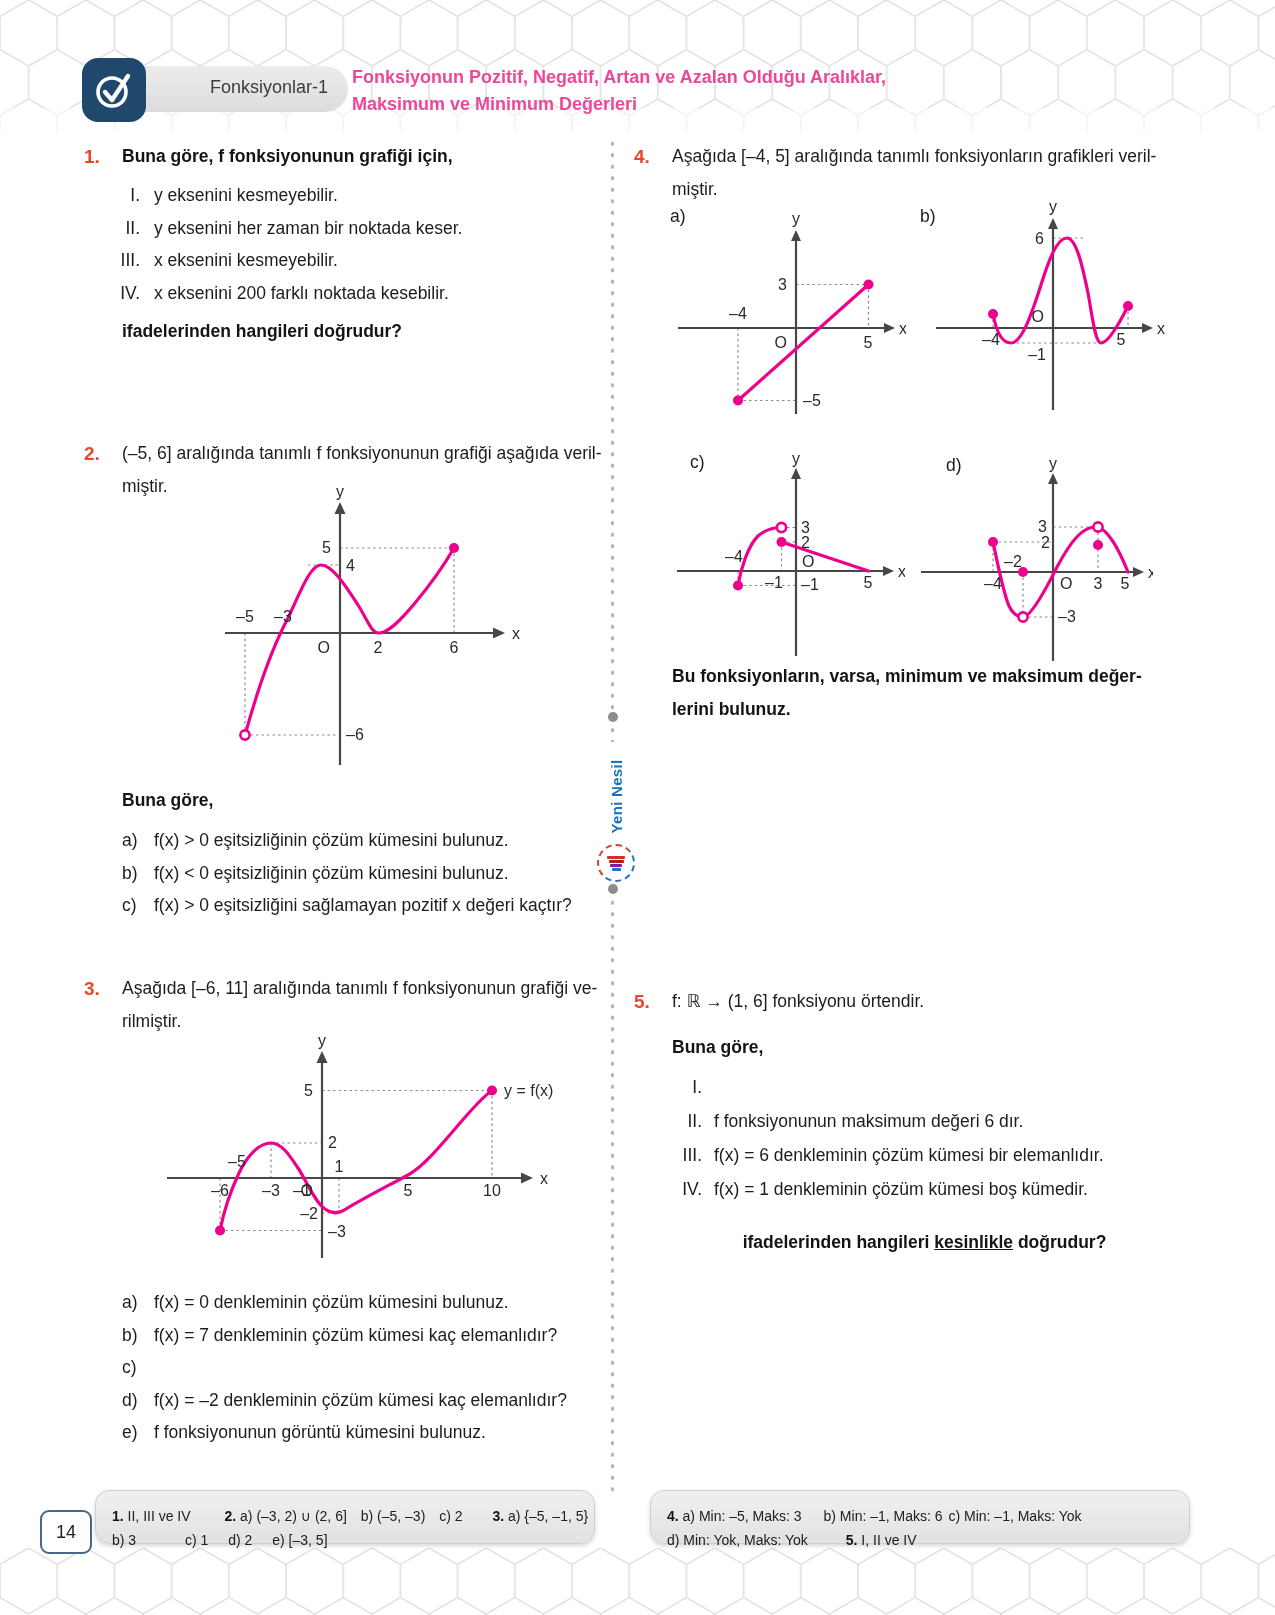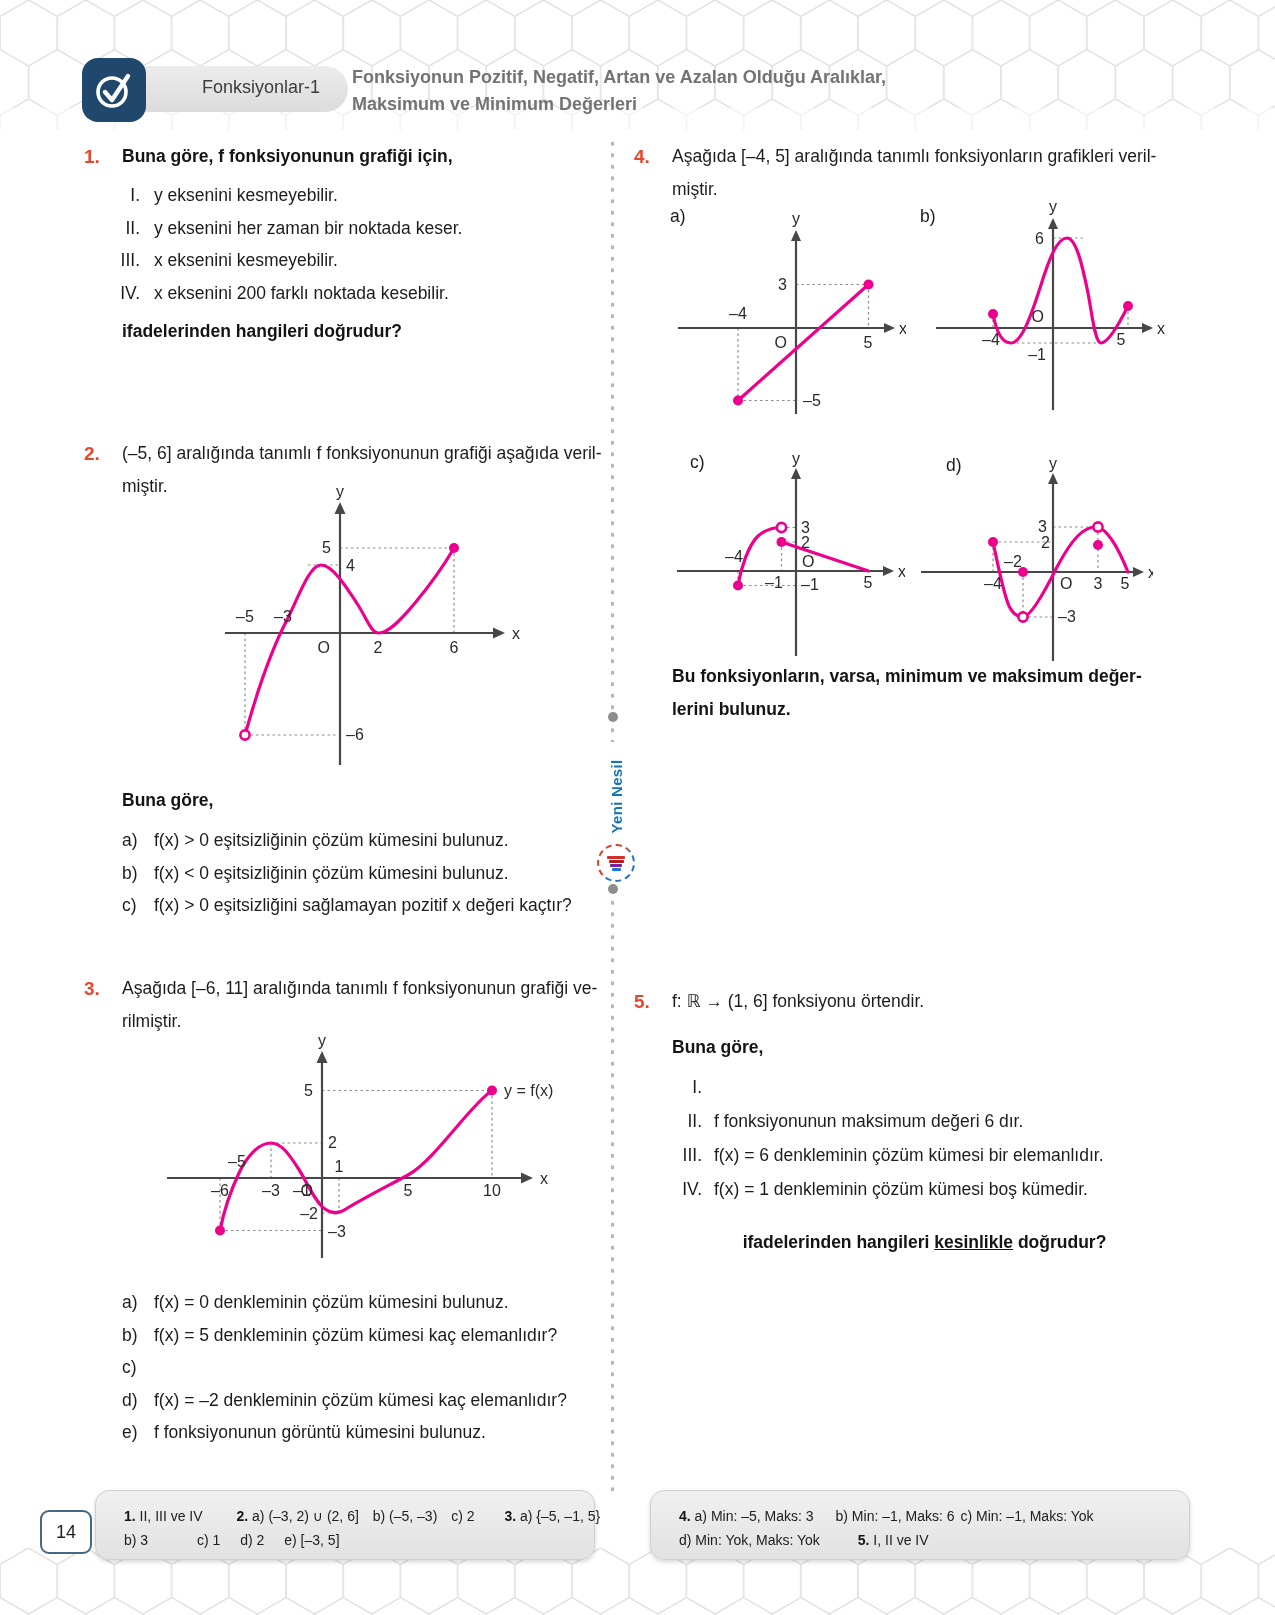--- a/index.html
+++ b/index.html
@@ -3,22 +3,22 @@
 <meta charset="utf-8">
 <style>
   html,body{margin:0;padding:0;background:#fff;}
   #page{position:relative;width:1275px;height:1615px;background:#ffffff;overflow:hidden;
         font-family:"Liberation Sans","DejaVu Sans",sans-serif;color:#1c1c1c;}
   .hexband{position:absolute;left:0;pointer-events:none;}
   
   .badge{position:absolute;left:82px;top:58px;width:64px;height:64px;background:#20486c;border-radius:16px;}
   .pill{position:absolute;left:104px;top:66px;width:244px;height:46px;border-radius:10px 24px 24px 10px;
         background:linear-gradient(#ececec,#dcdcdc);}
-  .pill-label{position:absolute;left:98px;top:11px;font-size:18px;color:#3c3c3c;}
-  .htitle{position:absolute;left:352px;top:64px;font-size:18px;font-weight:600;color:#737373;line-height:27px;}
+  .pill-label{position:absolute;left:106px;top:11px;font-size:18px;color:#3c3c3c;}
+  .htitle{position:absolute;left:352px;top:64px;font-size:18px;font-weight:600;color:#ec4899;line-height:27px;}
   
   .divider-dots{position:absolute;left:610px;top:138px;width:5px;height:1354px;
      background-image:radial-gradient(circle,#b2b2b2 1.7px,rgba(0,0,0,0) 1.9px);
      background-size:5px 11.5px;background-repeat:repeat-y;}
   .bigdot{position:absolute;width:10px;height:10px;border-radius:50%;background:#8d8d8d;}
   .brandbox{position:absolute;left:594px;top:742px;width:42px;height:142px;background:#fff;}
   .brandtext{position:absolute;left:-38px;top:46px;width:120px;transform:rotate(-90deg);
      font-size:15px;font-weight:bold;color:#1573ba;letter-spacing:.3px;text-align:center;}
   .brandcircle{position:absolute;left:3px;top:102px;width:34px;height:34px;border-radius:50%;
      border:2px dashed;border-color:#d8402e #2a74c0 #2a74c0 #d8402e;background:#fff;
@@ -36,23 +36,23 @@
   .glabel{position:absolute;font-size:17.5px;color:#1c1c1c;}
   .u{text-decoration:underline;}
   svg text{font-family:"Liberation Sans","DejaVu Sans",sans-serif;fill:#2a2a2a;font-size:16px;}
   .axis{stroke:#474747;stroke-width:2.2;fill:none;}
   .ah{fill:#474747;stroke:none;}
   .curve{stroke:#ec008c;stroke-width:3.2;fill:none;stroke-linecap:round;}
   .dot{fill:#ec008c;stroke:none;}
   .odot{fill:#ffffff;stroke:#ec008c;stroke-width:2.6;}
   .dash{stroke:#8c8c8c;stroke-width:1.2;fill:none;stroke-dasharray:2.5 3;}
   
-  .ansbox{position:absolute;top:1490px;height:70px;border-radius:14px;border:1px solid #cfcfcf;
+  .ansbox{position:absolute;top:1490px;height:54px;border-radius:14px;border:1px solid #cfcfcf;
      background:linear-gradient(#f0f0f0,#e2e2e2);box-shadow:0 2px 4px rgba(0,0,0,.16);
-     font-size:14px;color:#202020;padding:13px 16px 0 28px;box-sizing:border-box;line-height:24px;white-space:nowrap;}
+     font-size:14px;color:#202020;padding:13px 16px 0 16px;box-sizing:border-box;line-height:24px;white-space:nowrap;}
   .ansbox .seg{margin-right:10px;}
   .pagenum{position:absolute;left:40px;top:1510px;width:48px;height:40px;border:2px solid #476787;
      border-radius:9px;background:#fff;display:flex;align-items:center;justify-content:center;
      font-size:18px;color:#222;}
 </style>
 </head>
 <body>
 
 <div id="page">
 
@@ -210,21 +210,21 @@
 
   <div class="qblock" style="left:122px;top:1286px;width:502px;">
     <div class="item">
       <span class="alabel">a)</span>
         <span class="agap"></span>
       <span>f(x) = 0 denkleminin çözüm kümesini bulunuz.</span>
     </div>
     <div class="item">
       <span class="alabel">b)</span>
         <span class="agap"></span>
-      <span>f(x) = 5 denkleminin çözüm kümesi kaç elemanlıdır?</span>
+      <span>f(x) = 7 denkleminin çözüm kümesi kaç elemanlıdır?</span>
     </div>
     <div class="item">
       <span class="alabel">c)</span>
         <span class="agap"></span>
     </div>
     <div class="item">
       <span class="alabel">d)</span>
         <span class="agap"></span>
       <span>f(x) = –2 denkleminin çözüm kümesi kaç elemanlıdır?</span>
     </div>

